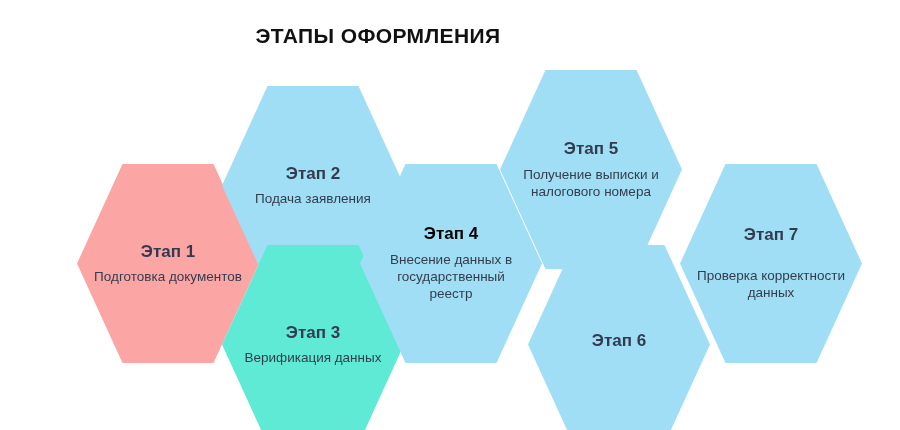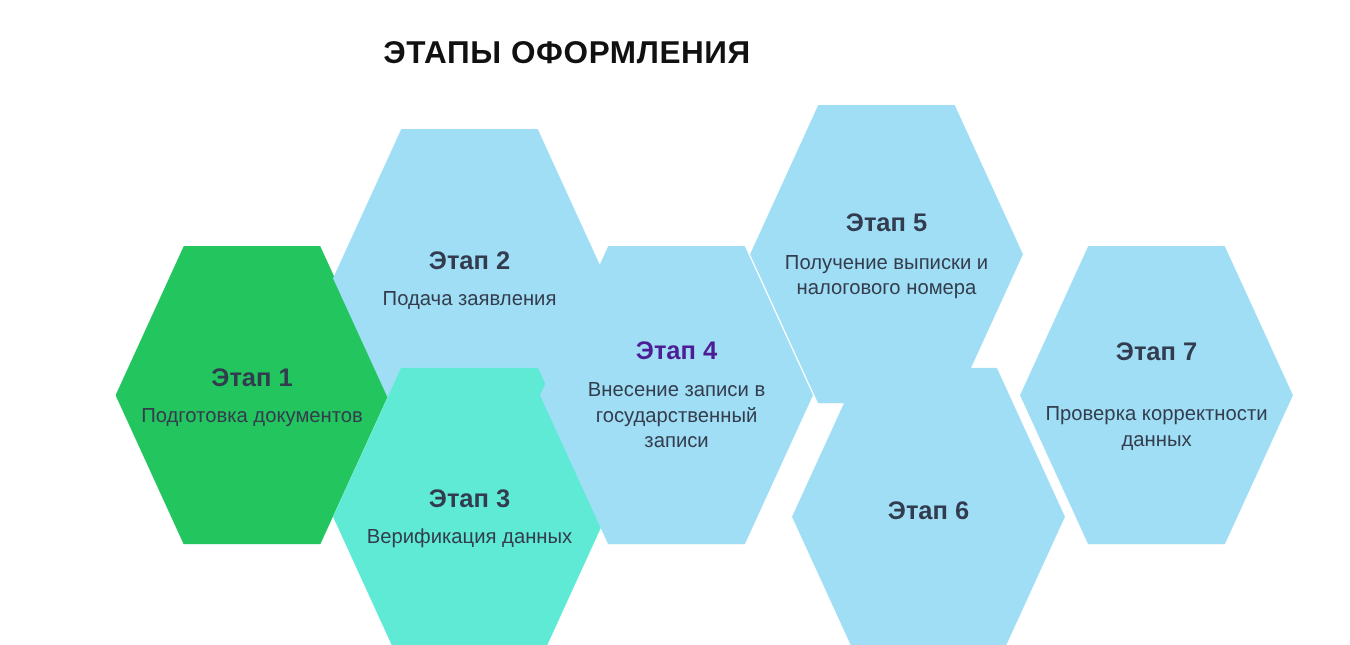--- a/index.html
+++ b/index.html
@@ -81,38 +81,38 @@
   #hex-1, #hex-7 { z-index: 2; }
   #hex-4 { z-index: 4; }
 </style>
 </head>
 <body style="background: rgb(255, 255, 255);">
 
 <div id="infographic">
 
   <div id="page-title" style="color: rgb(17, 17, 17);">ЭТАПЫ ОФОРМЛЕНИЯ</div>
 
-  <div class="hex" id="hex-1" style="background: #22c55e;">
+  <div class="hex" id="hex-1" style="background: #fca5a5;">
     <div class="hex-title" style="color: rgb(51, 59, 79);">Этап 1</div>
     <div class="hex-desc">Подготовка документов</div>
   </div>
 
   <div class="hex" id="hex-2" style="background: rgb(159, 222, 245);">
     <div class="hex-title" style="color: rgb(51, 59, 79);">Этап 2</div>
     <div class="hex-desc">Подача заявления</div>
   </div>
 
   <div class="hex" id="hex-3" style="background: #5eead4; text-align: right;">
     <div class="hex-title" style="color: rgb(51, 59, 79);">Этап 3</div>
     <div class="hex-desc">Верификация данных</div>
   </div>
 
   <div class="hex" id="hex-4" style="background: rgb(159, 222, 245);">
-    <div class="hex-title" style="color: #4c1d95; text-align: right;">Этап 4</div>
-    <div class="hex-desc">Внесение записи в государственный записи</div>
+    <div class="hex-title" style="color: #000000; text-align: right;">Этап 4</div>
+    <div class="hex-desc">Внесение данных в государственный реестр</div>
   </div>
 
   <div class="hex" id="hex-5" style="background: rgb(159, 222, 245);">
     <div class="hex-title" style="color: rgb(51, 59, 79);">Этап 5</div>
     <div class="hex-desc">Получение выписки и налогового номера</div>
   </div>
 
   <div class="hex" id="hex-6" style="background: rgb(159, 222, 245);">
     <div class="hex-title" style="color: rgb(51, 59, 79);">Этап 6</div>
   </div>

